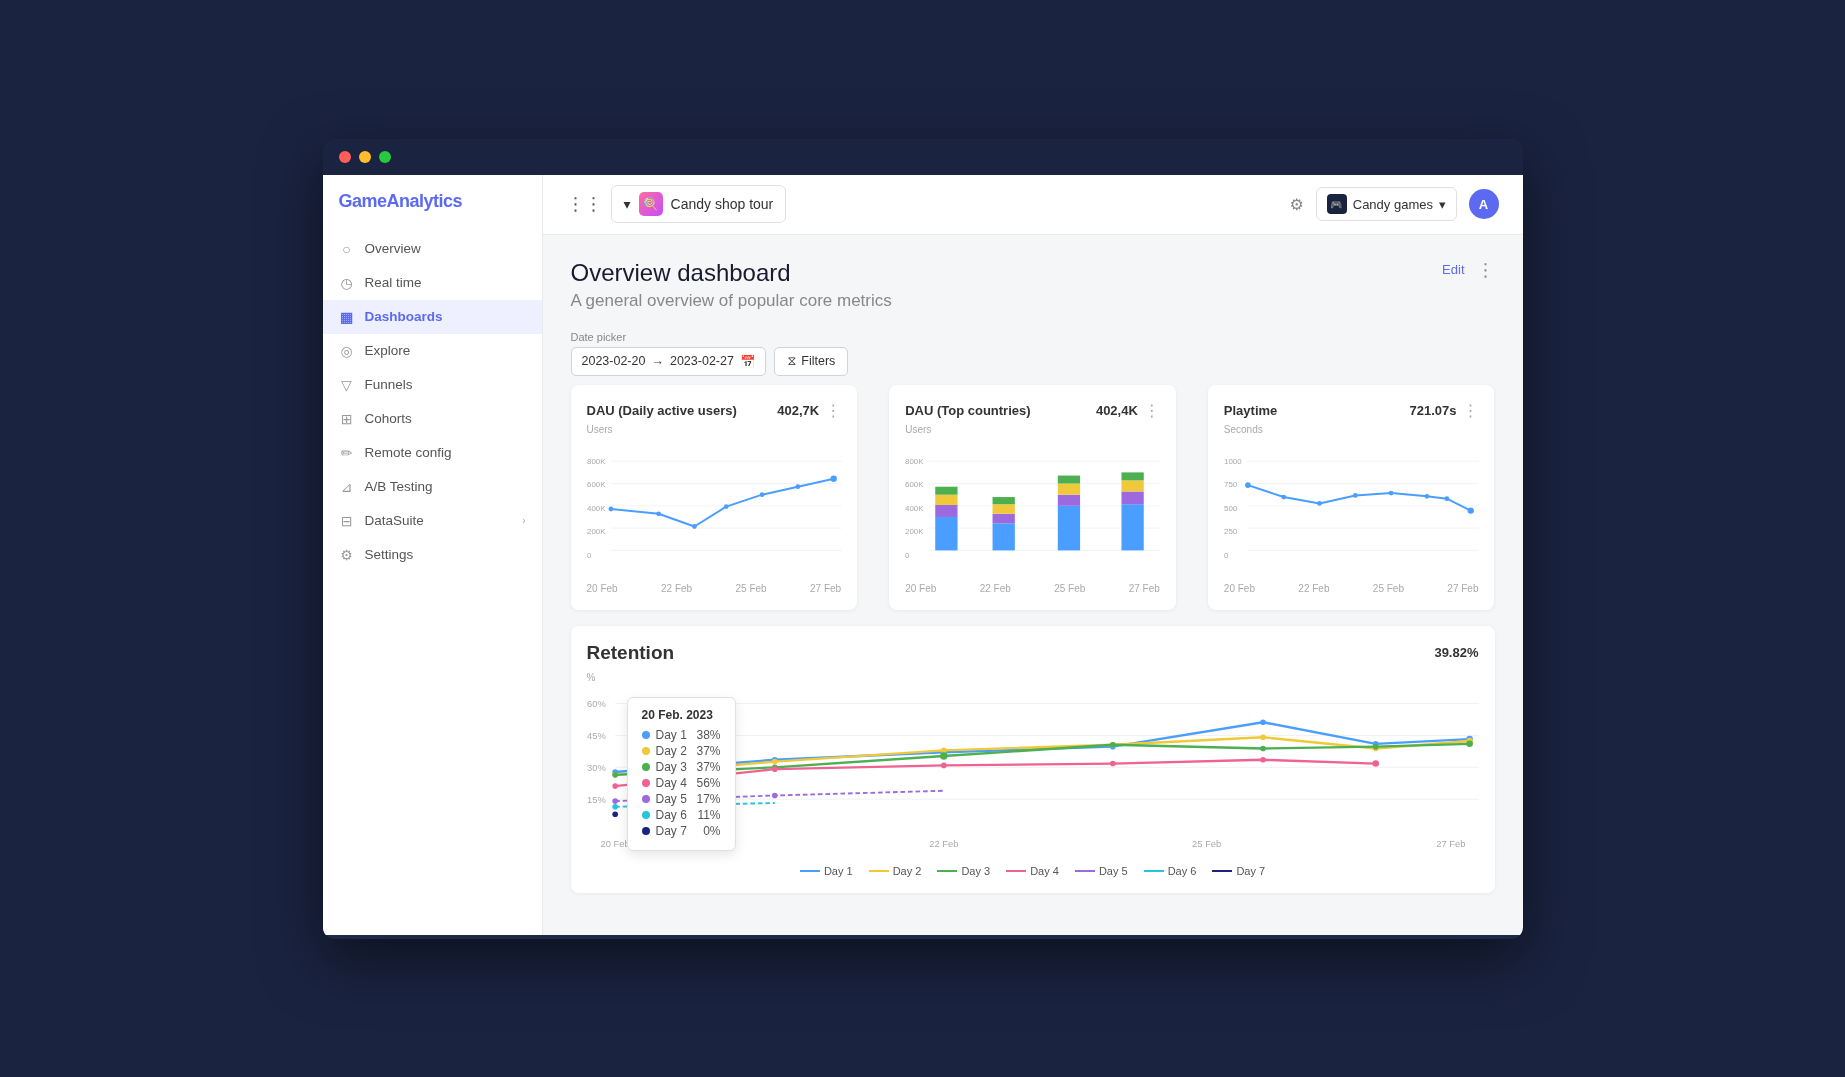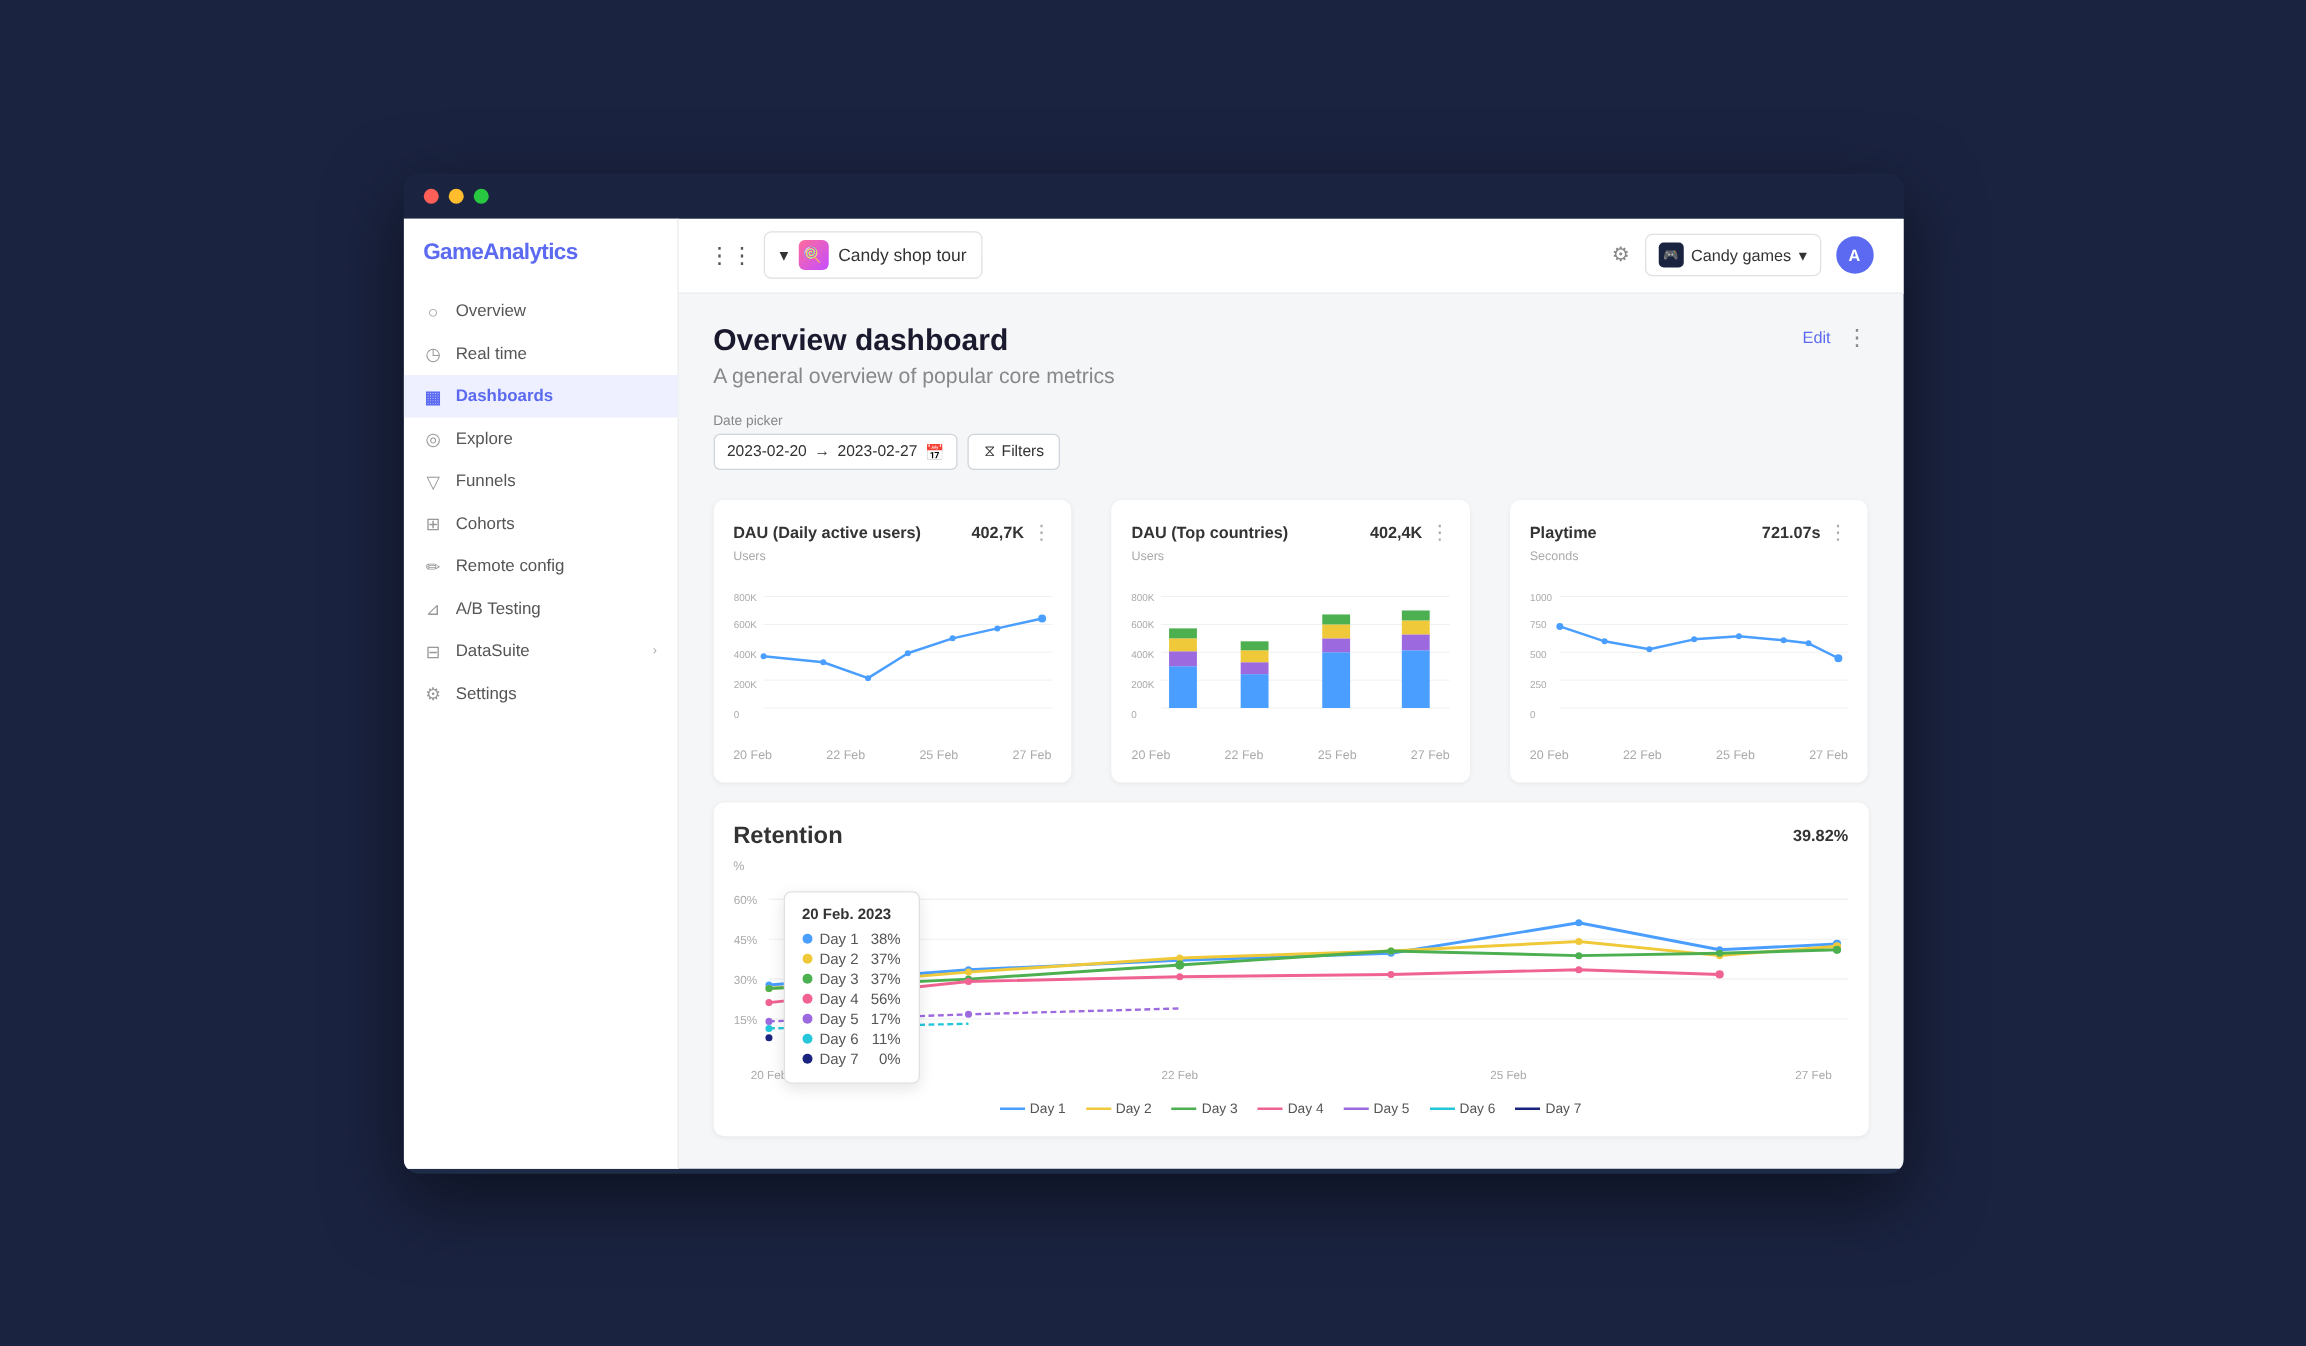--- a/index.html
+++ b/index.html
@@ -100,26 +100,26 @@
     }
     .top-bar-right { margin-left: auto; display: flex; align-items: center; gap: 12px; }
     .org-selector {
       display: flex; align-items: center; gap: 6px; padding: 6px 10px;
       border: 1px solid #e0e0e0; border-radius: 6px; cursor: pointer; font-size: 13px; color: #333;
     }
     .org-icon { width: 20px; height: 20px; background: #1a2340; border-radius: 4px; display: flex; align-items: center; justify-content: center; font-size: 10px; color: #fff; }
     .avatar { width: 30px; height: 30px; background: #5b6af0; border-radius: 50%; display: flex; align-items: center; justify-content: center; color: #fff; font-size: 13px; font-weight: 600; }
     .content-area { flex: 1; padding: 24px 28px; overflow-y: auto; }
     .page-header { margin-bottom: 20px; display: flex; align-items: flex-start; justify-content: space-between; }
-    .page-title { font-size: 24px; font-weight: 700; color: #1a1a2e; margin-bottom: 4px; }
+    .page-title { font-size: 24px; font-weight: 400; color: #1a1a2e; margin-bottom: 4px; }
     .page-subtitle { font-size: 17px; color: #888; }
     .header-actions { display: flex; align-items: center; gap: 12px; }
     .edit-btn { font-size: 13px; color: #5b6af0; cursor: pointer; font-weight: 500; margin-left: 40px; }
     .more-btn { font-size: 18px; color: #888; cursor: pointer; }
-    .date-filter-row { display: flex; align-items: center; gap: 12px; margin-bottom: 24px; }
+    .date-filter-row { display: flex; align-items: center; gap: 12px; margin-bottom: 9px; }
     .date-label { font-size: 11px; color: #888; }
     .date-input {
       display: flex; align-items: center; gap: 6px; padding: 6px 10px;
       border: 1px solid #d0d3da; border-radius: 5px; background: #fff;
       font-size: 12.5px; color: #333; cursor: pointer;
     }
     .filter-btn {
       display: flex; align-items: center; gap: 5px; padding: 6px 12px;
       border: 1px solid #d0d3da; border-radius: 5px; background: #fff;
       font-size: 12.5px; color: #333; cursor: pointer;

